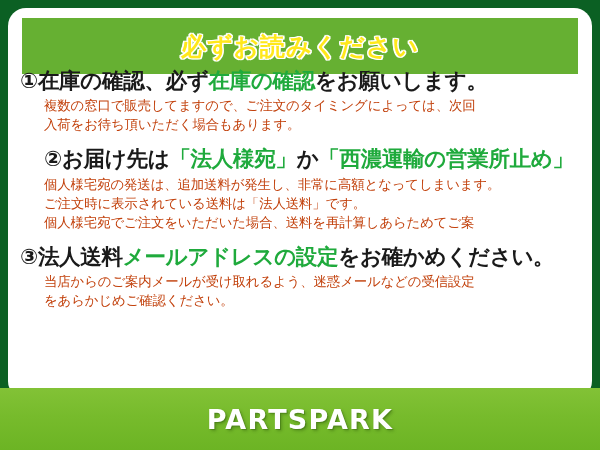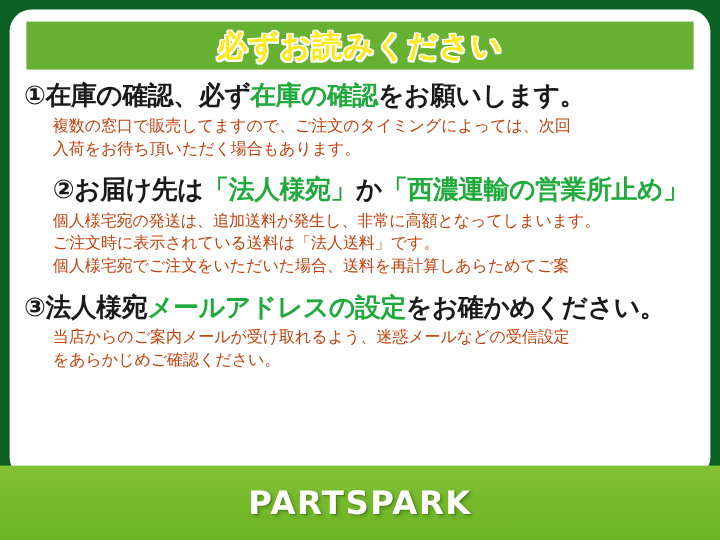--- a/index.html
+++ b/index.html
@@ -50,21 +50,21 @@
     text-shadow: 1px 1px 0 rgba(60,110,20,.45), 2px 2px 3px rgba(40,80,10,.35);
     font-family: "DejaVu Sans", "Liberation Sans", sans-serif;
   }
 
   
   .titlebar {
     position: absolute;
     left: 14px;
     top: 10px;
     width: 556px;
-    height: 40px;
+    height: 56px;
     background: #66b032;
     display: flex;
     align-items: center;
     justify-content: center;
   }
   .titlebar-text {
     font-size: 25px;
     font-weight: bold;
     color: #ffe81a;
     letter-spacing: 1px;
@@ -141,21 +141,21 @@
         </div>
         <div class="item-body">
           <div>個人様宅宛の発送は、追加送料が発生し、非常に高額となってしまいます。</div>
           <div>ご注文時に表示されている送料は「法人送料」です。</div>
           <div>個人様宅宛でご注文をいただいた場合、送料を再計算しあらためてご案</div>
         </div>
       </div>
 
       <div class="item" id="item-3">
         <div class="item-heading">
-          <span>③</span><span>法人様宛</span><span class="hl">メールアドレスの設定</span><span>をお確かめください。</span>
+          <span>③</span><span>法人送料</span><span class="hl">メールアドレスの設定</span><span>をお確かめください。</span>
         </div>
         <div class="item-body">
           <div>当店からのご案内メールが受け取れるよう、迷惑メールなどの受信設定</div>
           <div>をあらかじめご確認ください。</div>
         </div>
       </div>
 
     </div>
   </div>
 

